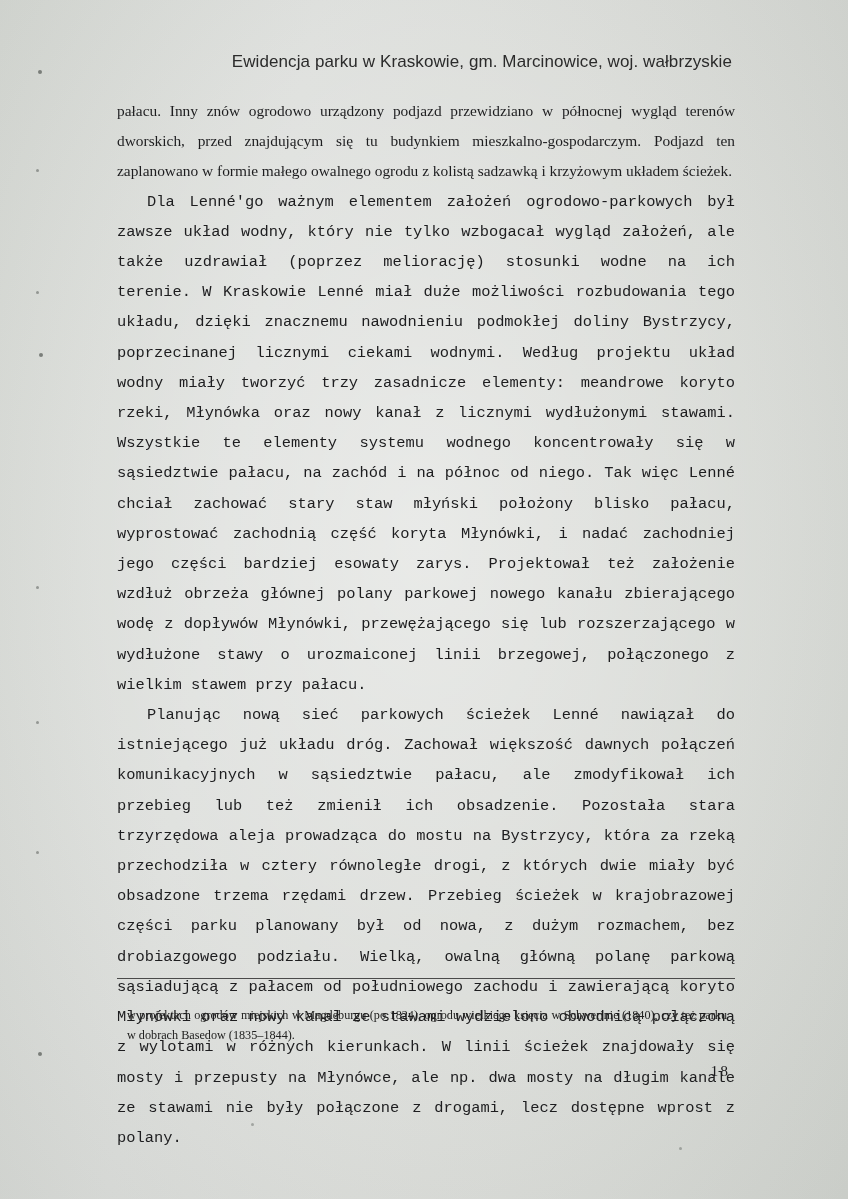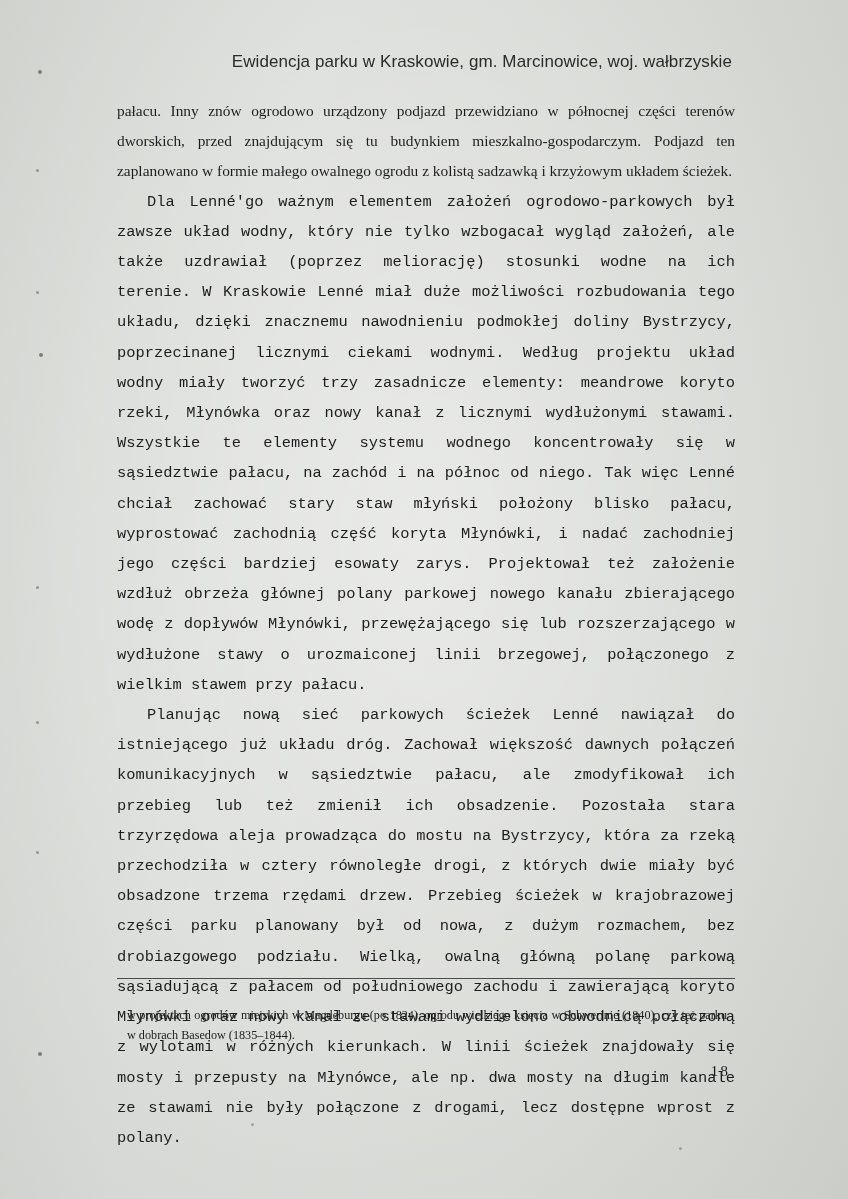--- a/index.html
+++ b/index.html
@@ -113,21 +113,21 @@
 </style>
 </head>
 <body>
 
 <div id="page">
   <div class="content">
 
     <div class="header-line">Ewidencja parku w Kraskowie, gm. Marcinowice, woj. wałbrzyskie</div>
 
     <div class="body-text">
-      <p>pałacu. Inny znów ogrodowo urządzony podjazd przewidziano w północnej części terenów dworskich, przed znajdującym się tu budynkiem mieszkalno-gospodarczym. Podjazd ten zaplanowano w formie małego owalnego ogrodu z kolistą sadzawką i krzyżowym układem ścieżek.</p>
+      <p>pałacu. Inny znów ogrodowo urządzony podjazd przewidziano w północnej wygląd terenów dworskich, przed znajdującym się tu budynkiem mieszkalno-gospodarczym. Podjazd ten zaplanowano w formie małego owalnego ogrodu z kolistą sadzawką i krzyżowym układem ścieżek.</p>
       <p class="indent">Dla Lenné'go ważnym elementem założeń ogrodowo-parkowych był zawsze układ wodny, który nie tylko wzbogacał wygląd założeń, ale także uzdrawiał (poprzez meliorację) stosunki wodne na ich terenie. W Kraskowie Lenné miał duże możliwości rozbudowania tego układu, dzięki znacznemu nawodnieniu podmokłej doliny Bystrzycy, poprzecinanej licznymi ciekami wodnymi. Według projektu układ wodny miały tworzyć trzy zasadnicze elementy: meandrowe koryto rzeki, Młynówka oraz nowy kanał z licznymi wydłużonymi stawami. Wszystkie te elementy systemu wodnego koncentrowały się w sąsiedztwie pałacu, na zachód i na północ od niego. Tak więc Lenné chciał zachować stary staw młyński położony blisko pałacu, wyprostować zachodnią część koryta Młynówki, i nadać zachodniej jego części bardziej esowaty zarys. Projektował też założenie wzdłuż obrzeża głównej polany parkowej nowego kanału zbierającego wodę z dopływów Młynówki, przewężającego się lub rozszerzającego w wydłużone stawy o urozmaiconej linii brzegowej, połączonego z wielkim stawem przy pałacu.</p>
       <p class="indent">Planując nową sieć parkowych ścieżek Lenné nawiązał do istniejącego już układu dróg. Zachował większość dawnych połączeń komunikacyjnych w sąsiedztwie pałacu, ale zmodyfikował ich przebieg lub też zmienił ich obsadzenie. Pozostała stara trzyrzędowa aleja prowadząca do mostu na Bystrzycy, która za rzeką przechodziła w cztery równoległe drogi, z których dwie miały być obsadzone trzema rzędami drzew. Przebieg ścieżek w krajobrazowej części parku planowany był od nowa, z dużym rozmachem, bez drobiazgowego podziału. Wielką, owalną główną polanę parkową sąsiadującą z pałacem od południowego zachodu i zawierającą koryto Młynówki oraz nowy kanał ze stawami wydzielono obwodnicą połączoną z wylotami w różnych kierunkach. W linii ścieżek znajdowały się mosty i przepusty na Młynówce, ale np. dwa mosty na długim kanale ze stawami nie były połączone z drogami, lecz dostępne wprost z polany.</p>
     </div>
 
     <div class="rule"></div>
 
     <div class="footnote">
       <p>w projektach ogrodów miejskich w Magdeburgu (po 1824), ogrodu wielkiego księcia w Schwerinie (1840), czy też parku w dobrach Basedow (1835–1844).</p>
     </div>
 

